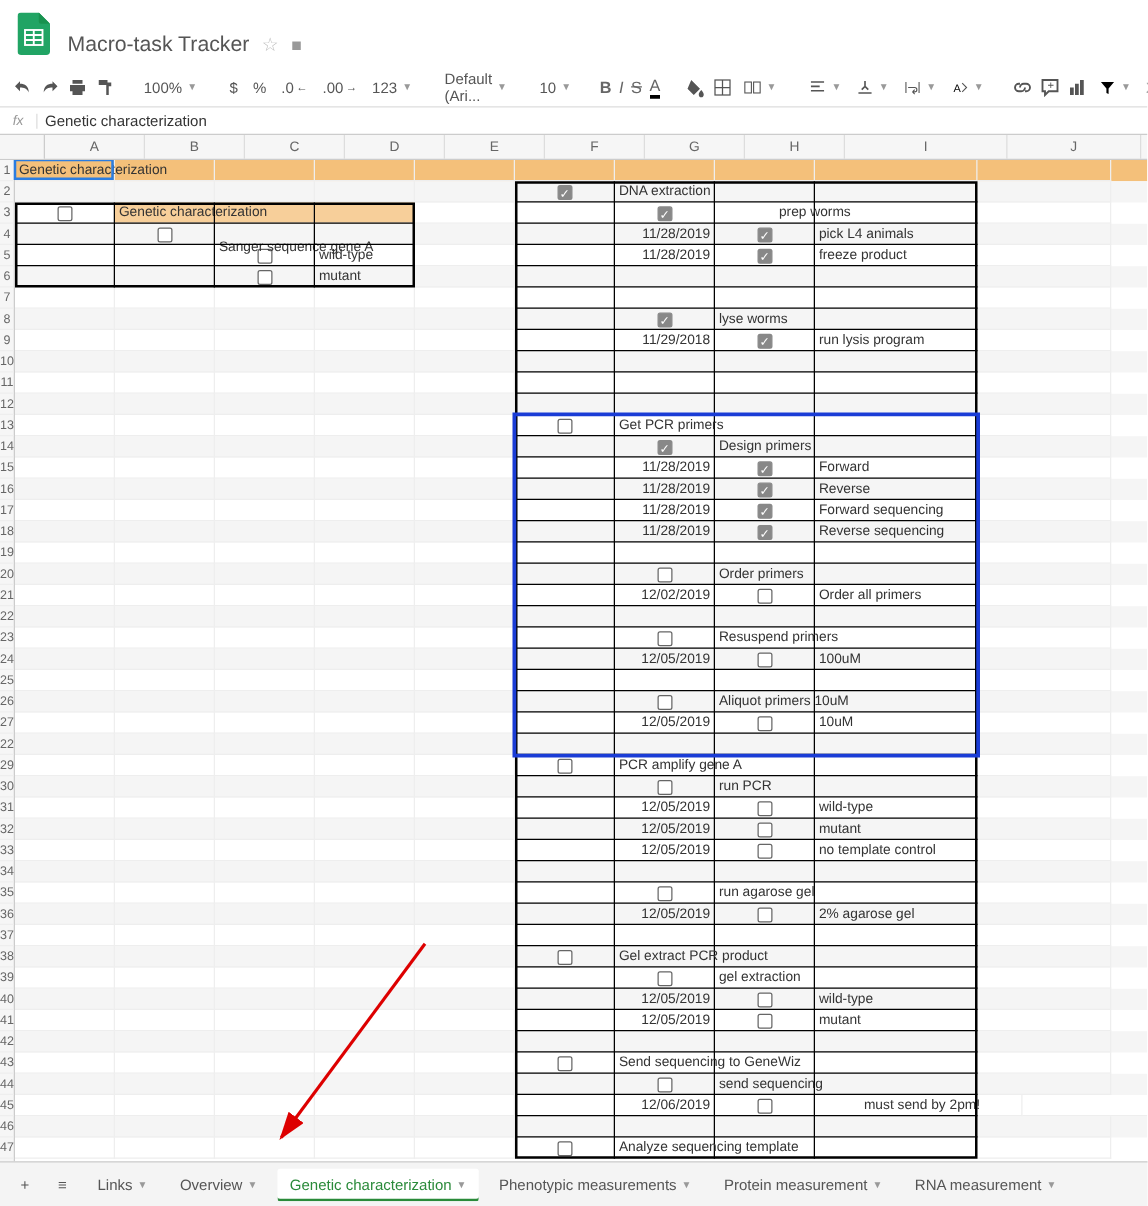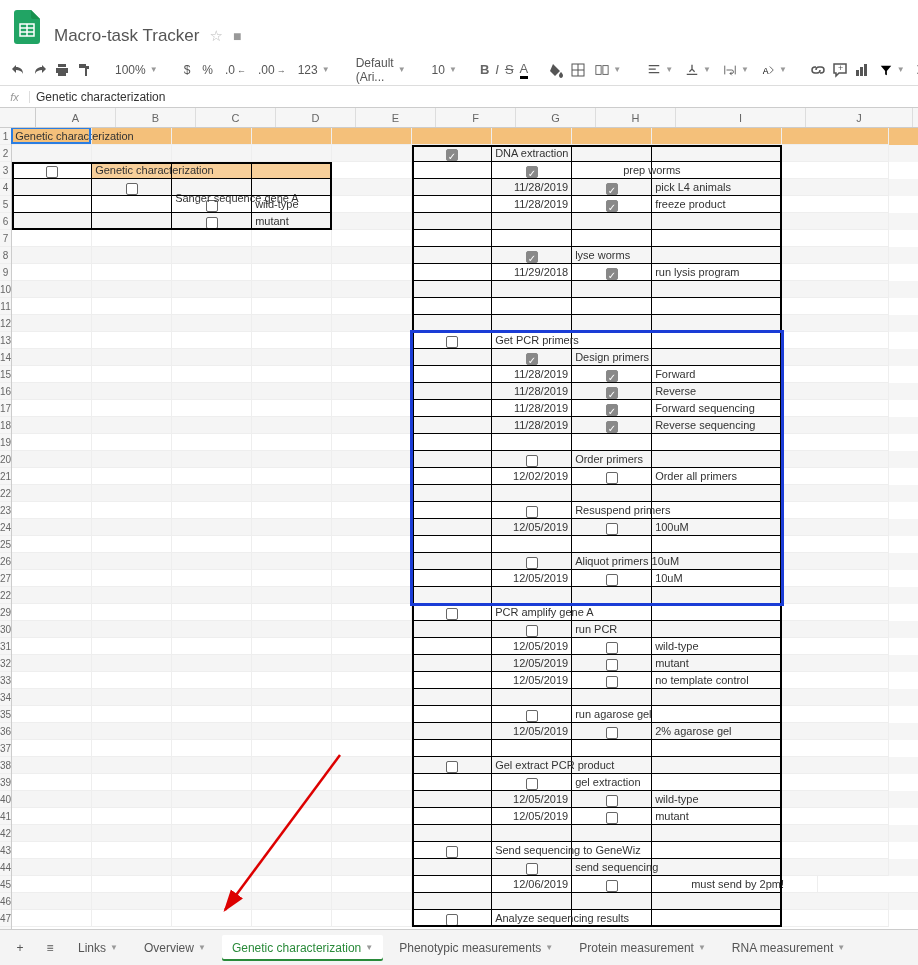--- a/index.html
+++ b/index.html
@@ -990,21 +990,21 @@
         <div class="text-overflow" style="left: 560px; top: 323px;">Order primers</div>
         <div class="text-overflow" style="left: 560px; top: 374px;">Resuspend primers</div>
         <div class="text-overflow" style="left: 560px; top: 425px;">Aliquot primers 10uM</div>
         <div class="text-overflow" style="left: 480px; top: 476px;">PCR amplify gene A</div>
         <div class="text-overflow" style="left: 560px; top: 493px;">run PCR</div>
         <div class="text-overflow" style="left: 560px; top: 578px;">run agarose gel</div>
         <div class="text-overflow" style="left: 480px; top: 629px;">Gel extract PCR product</div>
         <div class="text-overflow" style="left: 560px; top: 646px;">gel extraction</div>
         <div class="text-overflow" style="left: 480px; top: 714px;">Send sequencing to GeneWiz</div>
         <div class="text-overflow" style="left: 560px; top: 731px;">send sequencing</div>
-        <div class="text-overflow" style="left: 480px; top: 782px;">Analyze sequencing results</div>
+        <div class="text-overflow" style="left: 480px; top: 782px;">Analyze sequencing template</div>
       </div>
   </div>
 </div>
 
 <svg class="arrow" style="left:210px;top:745px;width:140px;height:180px">
   <defs>
       <marker id="ah" markerWidth="10" markerHeight="10" refX="8" refY="3" orient="auto">
         <path d="M0,0 L9,3 L0,6 z" fill="#d00"></path>
       </marker>
     </defs>

